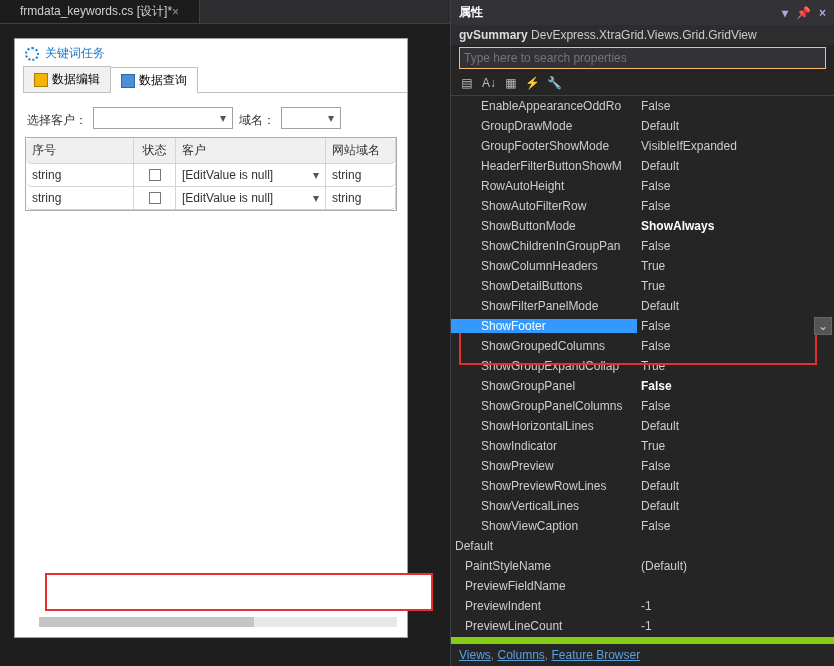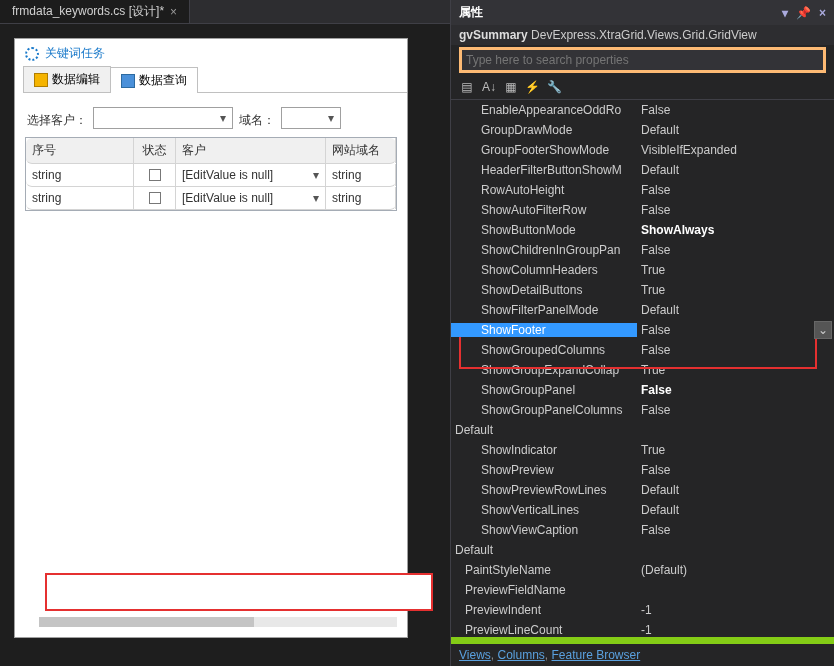--- a/index.html
+++ b/index.html
@@ -1,20 +1,20 @@
 <!DOCTYPE html>
 <html><head>
 <meta charset="utf-8">
 <style>
 * { box-sizing: border-box; margin: 0; padding: 0; font-family: "Segoe UI", Tahoma, sans-serif; font-size: 12px; }
 body { background: #2d2d30; width: 834px; height: 666px; overflow: hidden; display: flex; }
 .left { width: 450px; background: #2d2d30; display: flex; flex-direction: column; }
 .right { flex: 1; background: #252526; display: flex; flex-direction: column; border-left: 1px solid #3f3f46; }
 .doc-tabs { height: 24px; background: #2d2d30; display: flex; align-items: stretch; border-bottom: 1px solid #3f3f46; }
-.doc-tab { background: #1c1c1c; color: #d0d0d0; padding: 4px 12px; display: flex; align-items: center; gap: 6px; border-right: 1px solid #3f3f46; }
+.doc-tab { background: #1c1c1c; color: #d0d0d0; padding: 4px 20px; display: flex; align-items: center; border-right: 1px solid #3f3f46; }
 .doc-tab .x { color: #999; cursor: pointer; }
 .designer { flex: 1; background: #1e1e1e; position: relative; padding: 14px 6px 6px 14px; }
 .form-outer { background: #fff; width: 394px; height: 600px; border: 1px solid #a0a0a0; position: relative; }
 .form-hdr { display: flex; align-items: center; gap: 6px; padding: 6px 10px 4px 10px; color: #1979ca; }
 .gear { width: 14px; height: 14px; border: 2px dotted #1979ca; border-radius: 50%; display: inline-block; }
 .inner-tabs { display: flex; margin-left: 8px; border-bottom: 1px solid #c0c0c0; }
 .inner-tab { display: flex; align-items: center; gap: 4px; padding: 4px 10px; background: #f0f0f0; border: 1px solid #c0c0c0; border-bottom: none; margin-right: -1px; }
 .inner-tab.active { background: #fff; border-top: 1px solid #c0c0c0; position: relative; top: 1px; }
 .tab-ic { width: 14px; height: 14px; display: inline-block; }
 .tab-ic.q { background: linear-gradient(#4a90d9,#4a90d9); border:1px solid #2c6aa0; }
@@ -36,21 +36,21 @@
 .dd { margin-left:auto; color:#555; padding-left:4px; }
 .footer-rect { position: absolute; left: 30px; bottom: 26px; width: 388px; height: 38px; border: 2px solid #e53030; background: #fff; }
 .hscroll { position:absolute; left:24px; right:10px; bottom:10px; height:10px; background:#e8e8e8; }
 .hscroll .thumb { position:absolute; left:0; width:60%; top:0; bottom:0; background:#c4c4c4; }
 
 .panel-title { background: #333337; color: #fff; padding: 4px 8px; display: flex; align-items: center; justify-content: space-between; font-weight: bold; }
 .panel-ctrls { display:flex; gap:8px; color:#aad; }
 .subtitle { background: #2d2d30; color: #ccc; padding: 3px 8px; white-space: nowrap; overflow: hidden; }
 .subtitle b { color: #ddd; font-weight: bold; }
 .search { padding: 2px 8px; }
-.search input { width: 100%; background: #333337; border: 3px solid #fdba74; color: #d946ef; padding: 3px 4px; }
+.search input { width: 100%; background: #333337; border: 1px solid #fdba74; color: #d946ef; padding: 3px 4px; }
 .toolbar { display: flex; gap: 2px; padding: 2px 6px; border-bottom: 1px solid #3f3f46; }
 .tbtn { width: 20px; height: 20px; display:flex; align-items:center; justify-content:center; color:#bbb; }
 .prop-list { flex:1; overflow-y:auto; overflow-x:hidden; }
 .prop-row { display:flex; align-items:center; height:20px; color:#ccc; }
 .prop-name { width: 186px; padding-left: 30px; white-space:nowrap; overflow:hidden; }
 .prop-name.indent { padding-left: 14px; }
 .prop-val { flex:1; padding-left: 4px; white-space:nowrap; overflow:hidden; }
 .prop-row.bold .prop-val { font-weight: bold; color:#fff; }
 .prop-row.sel { position: relative; }
 .prop-row.sel .prop-name { background: #3399ff; color:#fff; }
@@ -218,20 +218,21 @@
       </div>
       <div class="prop-row bold">
         <div class="prop-name">ShowGroupPanel</div>
         <div class="prop-val">False</div>
       </div>
       <div class="prop-row">
         <div class="prop-name">ShowGroupPanelColumns</div>
         <div class="prop-val">False</div>
       </div>
       <div class="prop-row">
+        <div class="prop-name">ShowHorizontalLines</div>
         <div class="prop-val">Default</div>
       </div>
       <div class="prop-row">
         <div class="prop-name">ShowIndicator</div>
         <div class="prop-val">True</div>
       </div>
       <div class="prop-row">
         <div class="prop-name">ShowPreview</div>
         <div class="prop-val">False</div>
       </div>

